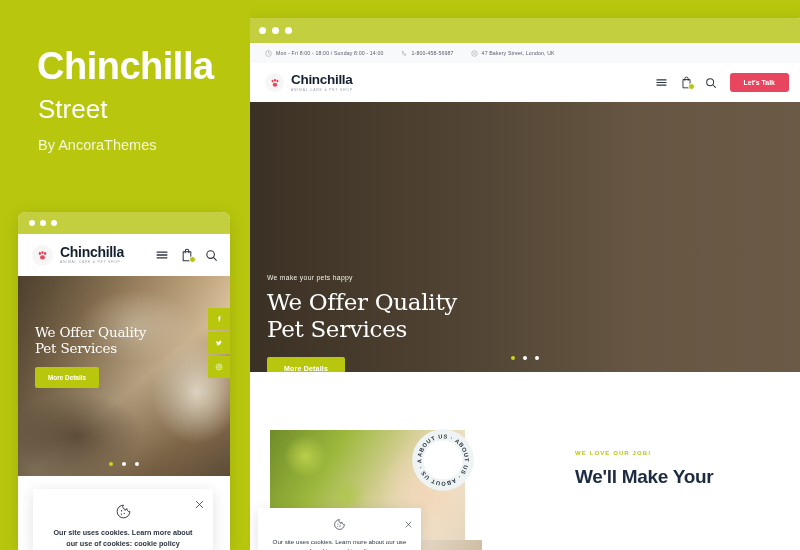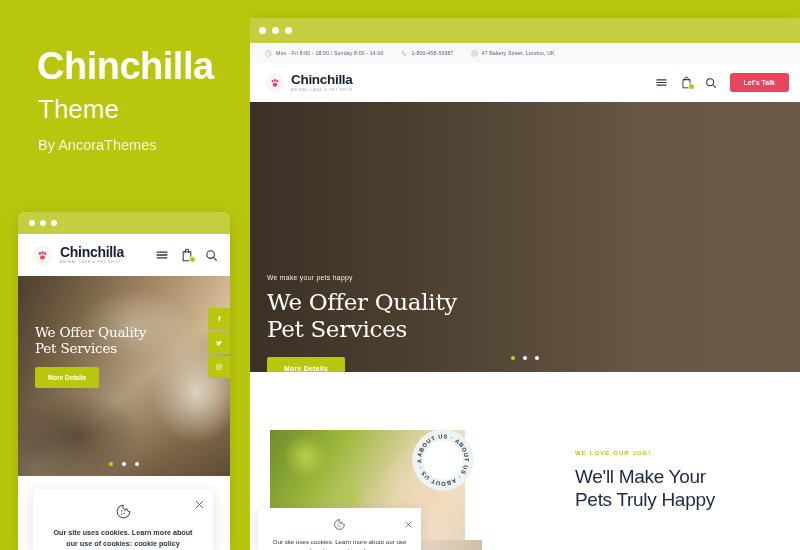--- a/index.html
+++ b/index.html
@@ -157,21 +157,21 @@
     position: absolute; left: 408px; top: 425px;
     width: 70px; height: 70px; z-index: 20;
   }
   .badge-about svg { display: block; }
   .about-copy { position: absolute; left: 330px; top: 78px; }
   .about-kicker {
     font-size: 6px; font-weight: 700; color: #b8c70d;
     letter-spacing: 1.1px; margin-bottom: 9px;
   }
   .about-title {
-    font-size: 19px; font-weight: 400; color: #1d2b41;
+    font-size: 19px; font-weight: 700; color: #1d2b41;
     line-height: 1.22; letter-spacing: -0.3px;
   }
 
   
   #mobile-mock {
     left: 18px; top: 212px; width: 212px; height: 338px; z-index: 10;
   }
   .m-header {
     height: 42px; background: #fff; display: flex; align-items: center;
     padding: 0 12px 0 14px;
@@ -238,21 +238,21 @@
     text-align: center; font-size: 7.2px; color: #2b3342;
     line-height: 1.5; padding: 8px 18px 0;
   }
   #cookie-desktop .cookie-text { font-size: 6.2px; padding: 6px 14px 0; }
 </style>
 </head>
 <body>
 
 <div class="promo">
   <div class="promo-title">Chinchilla</div>
-  <div class="promo-sub">Theme</div>
+  <div class="promo-sub">Street</div>
   <div class="promo-by">By AncoraThemes</div>
 </div>
 
 <div class="mock" id="desktop-mock">
 
   <div class="mock-bar lg">
     <span class="dot"></span>
     <span class="dot"></span>
     <span class="dot"></span>
   </div>
@@ -341,21 +341,20 @@
     </div>
   </div>
 
   <div class="about">
     <div class="about-photo"></div>
     <div class="about-photo2"></div>
     <div class="about-copy">
       <div class="about-kicker">WE LOVE OUR JOB!</div>
       <div class="about-title">
         <div>We'll Make Your</div>
-        <div>Pets Truly Happy</div>
       </div>
     </div>
   </div>
 </div>
 
 <div class="badge-about">
   <svg viewBox="0 0 100 100" width="70" height="70">
     <defs>
       <path id="cp" d="M50,50 m-31,0 a31,31 0 1,1 62,0 a31,31 0 1,1 -62,0"></path>
     </defs>

